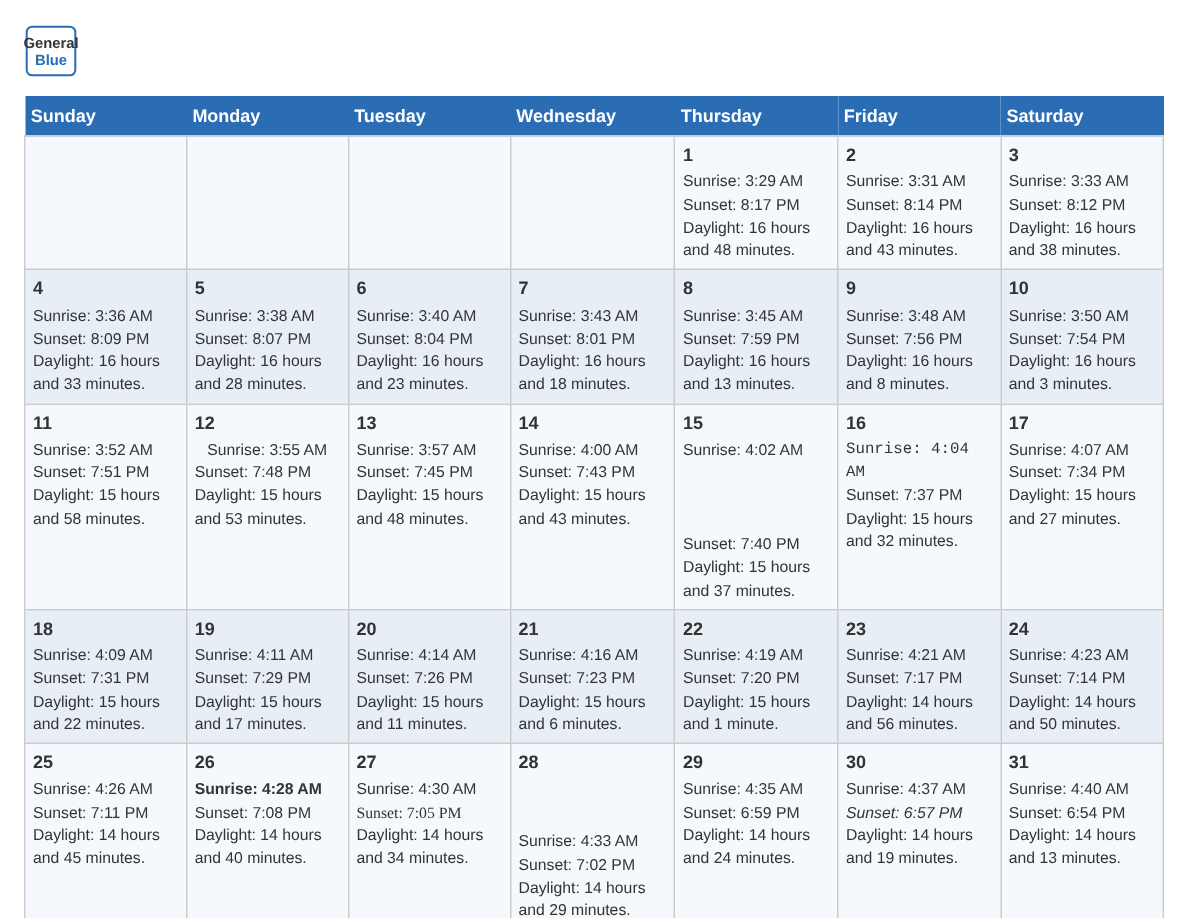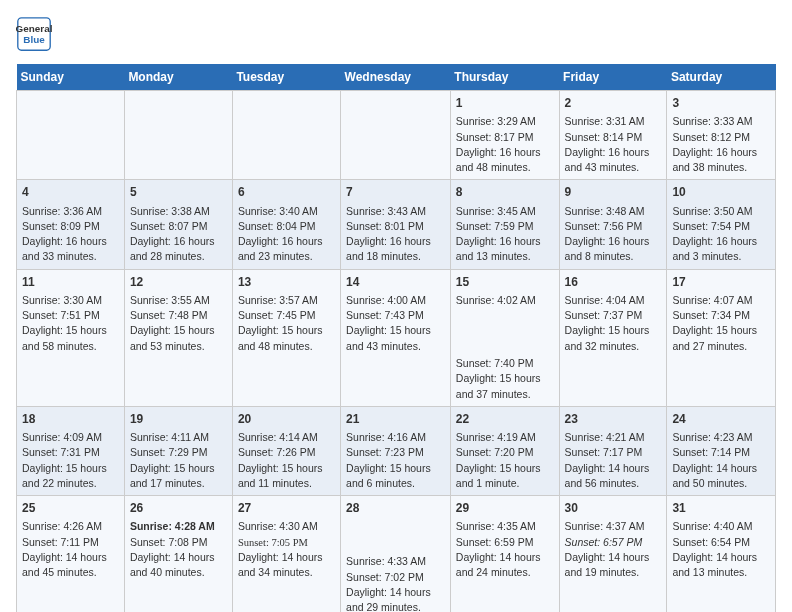--- a/index.html
+++ b/index.html
@@ -181,28 +181,28 @@
           <span class="day-num">10</span>
           <span style="display: block;">Sunrise: 3:50 AM</span>
           <span style="display: block;">Sunset: 7:54 PM</span>
           <span style="display: block;">Daylight: 16 hours</span>
           <span style="display: block;">and 3 minutes.</span>
         </td>
       </tr>
       <tr>
         <td>
           <span class="day-num">11</span>
-          <span style="display: block;">Sunrise: 3:30 AM</span>
+          <span style="display: block;">Sunrise: 3:52 AM</span>
           <span style="display: block;">Sunset: 7:51 PM</span>
           <span style="display: block;">Daylight: 15 hours</span>
           <span style="display: block;">and 58 minutes.</span>
         </td>
         <td>
           <span class="day-num">12</span>
-          <span style="display: block;">Sunrise: 3:55 AM</span>
+          <span style="display: block; text-align: center;">Sunrise: 3:55 AM</span>
           <span style="display: block;">Sunset: 7:48 PM</span>
           <span style="display: block;">Daylight: 15 hours</span>
           <span style="display: block;">and 53 minutes.</span>
         </td>
         <td>
           <span class="day-num">13</span>
           <span style="display: block;">Sunrise: 3:57 AM</span>
           <span style="display: block;">Sunset: 7:45 PM</span>
           <span style="display: block;">Daylight: 15 hours</span>
           <span style="display: block;">and 48 minutes.</span>
@@ -216,21 +216,21 @@
         </td>
         <td>
           <span class="day-num">15</span>
           <span style="display: block;">Sunrise: 4:02 AM</span>
           <span style="display: block; margin-top: 48px;">Sunset: 7:40 PM</span>
           <span style="display: block;">Daylight: 15 hours</span>
           <span style="display: block;">and 37 minutes.</span>
         </td>
         <td>
           <span class="day-num">16</span>
-          <span style="display: block;">Sunrise: 4:04 AM</span>
+          <span style="display: block; font-family: Liberation Mono, monospace;">Sunrise: 4:04 AM</span>
           <span style="display: block;">Sunset: 7:37 PM</span>
           <span style="display: block;">Daylight: 15 hours</span>
           <span style="display: block;">and 32 minutes.</span>
         </td>
         <td>
           <span class="day-num">17</span>
           <span style="display: block;">Sunrise: 4:07 AM</span>
           <span style="display: block;">Sunset: 7:34 PM</span>
           <span style="display: block;">Daylight: 15 hours</span>
           <span style="display: block;">and 27 minutes.</span>

